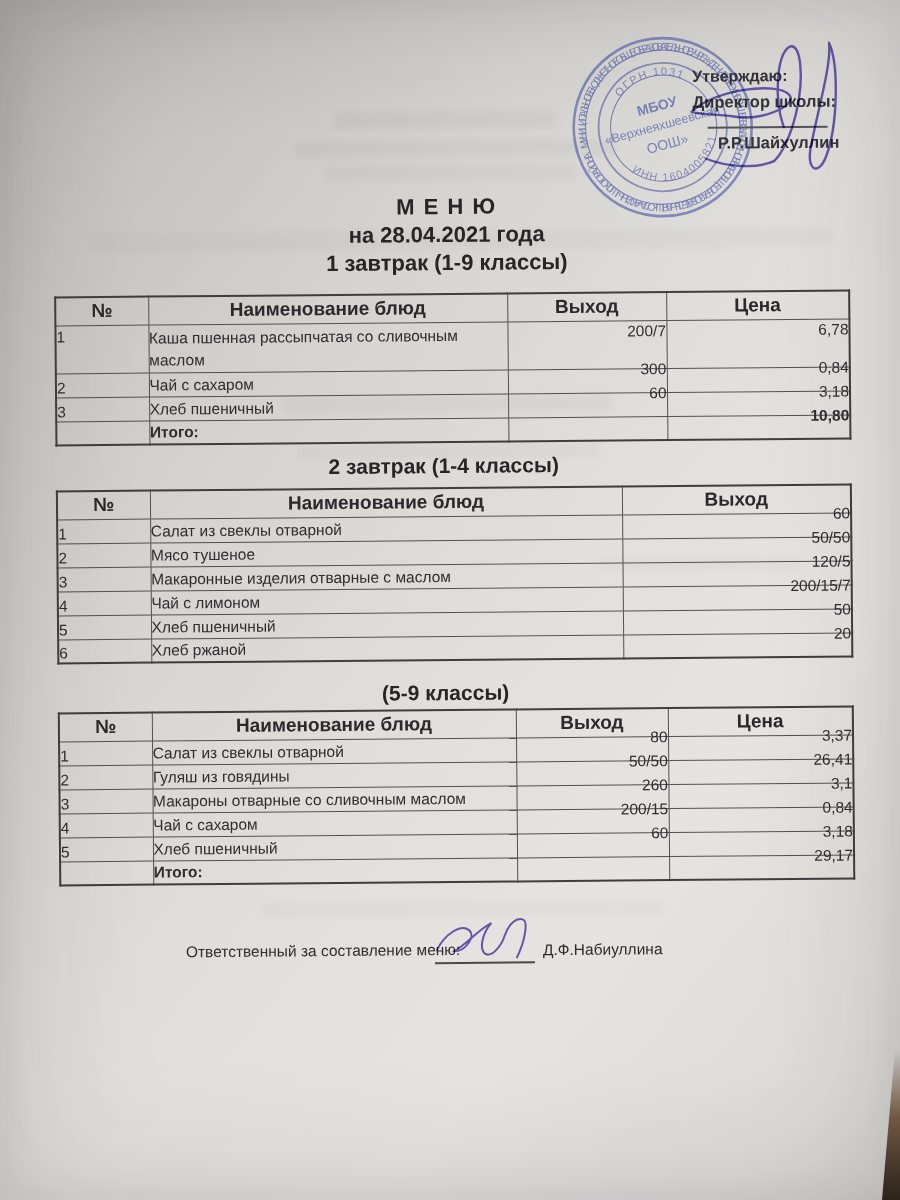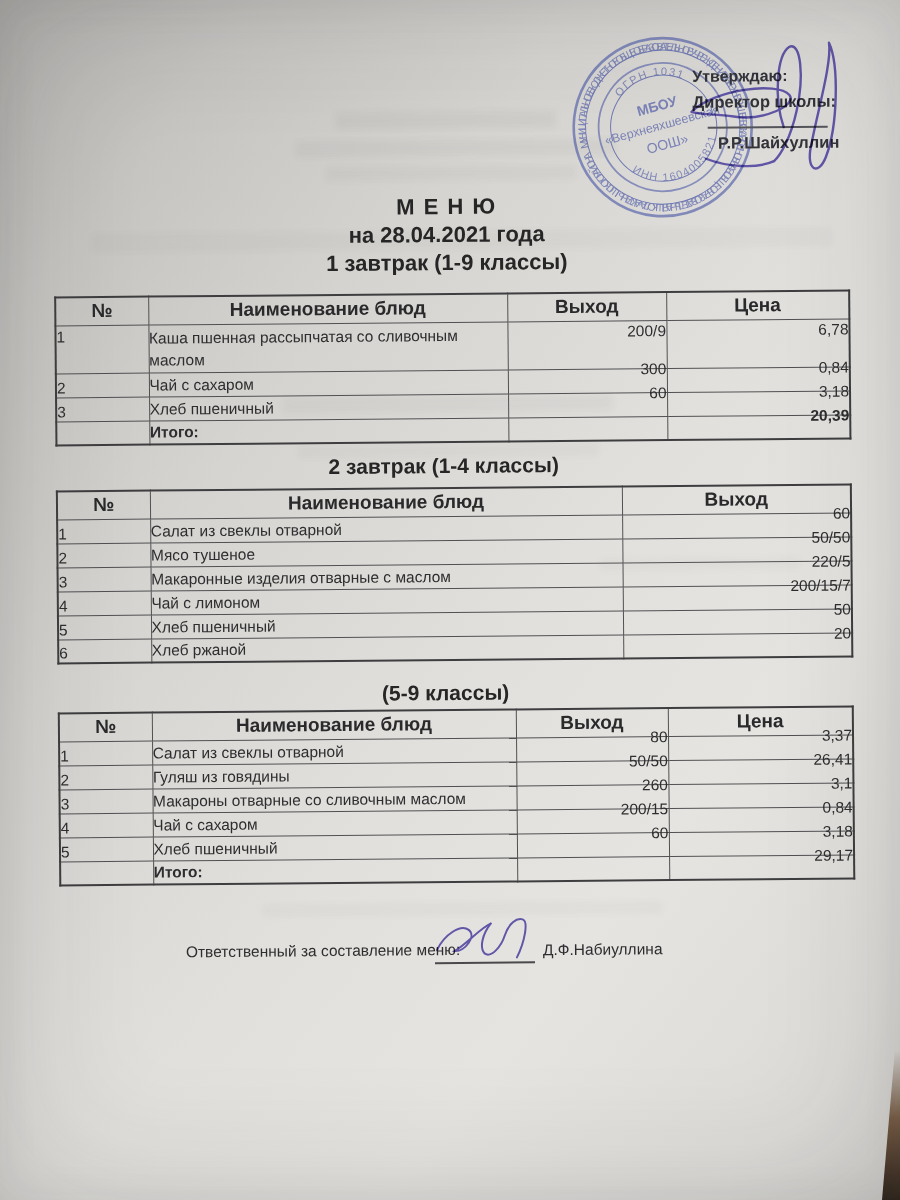--- a/index.html
+++ b/index.html
@@ -129,40 +129,40 @@
       <tbody>
           <tr style="height:28px">
         <th>№</th>
         <th>Наименование блюд</th>
         <th>Выход</th>
         <th>Цена</th>
       </tr>
       <tr style="height:48px">
         <td class="c-num" style="vertical-align:top;padding-top:2px;">1</td>
         <td class="c-name top">Каша пшенная рассыпчатая со сливочным маслом</td>
-        <td class="c-val"><span class="v low">200/9</span></td>
+        <td class="c-val"><span class="v low">200/7</span></td>
         <td class="c-val"><span class="v low">6,78</span></td>
       </tr>
       <tr style="height:24px">
         <td class="c-num">2</td>
         <td class="c-name">Чай с сахаром</td>
         <td class="c-val"><span class="v">300</span></td>
         <td class="c-val"><span class="v">0,84</span></td>
       </tr>
       <tr style="height:24px">
         <td class="c-num">3</td>
         <td class="c-name">Хлеб пшеничный</td>
         <td class="c-val"><span class="v">60</span></td>
         <td class="c-val"><span class="v">3,18</span></td>
       </tr>
       <tr style="height:24px">
         <td class="c-num"></td>
         <td class="c-name bold">Итого:</td>
         <td class="c-val"></td>
-        <td class="c-val bold"><span class="v">20,39</span></td>
+        <td class="c-val bold"><span class="v">10,80</span></td>
       </tr>
     </tbody>
       </table>
 
     <div class="tbl-heading head-2">2 завтрак (1-4 классы)</div>
 
     <table class="menu t2">
       <colgroup>
           <col style="width:93px">
           <col style="width:472px">
@@ -180,21 +180,21 @@
         <td class="c-val"><span class="v">60</span></td>
       </tr>
       <tr style="height:24px">
         <td class="c-num">2</td>
         <td class="c-name">Мясо тушеное</td>
         <td class="c-val"><span class="v">50/50</span></td>
       </tr>
       <tr style="height:24px">
         <td class="c-num">3</td>
         <td class="c-name">Макаронные изделия отварные с маслом</td>
-        <td class="c-val"><span class="v">220/5</span></td>
+        <td class="c-val"><span class="v">120/5</span></td>
       </tr>
       <tr style="height:24px">
         <td class="c-num">4</td>
         <td class="c-name">Чай с лимоном</td>
         <td class="c-val"><span class="v">200/15/7</span></td>
       </tr>
       <tr style="height:24px">
         <td class="c-num">5</td>
         <td class="c-name">Хлеб пшеничный</td>
         <td class="c-val"><span class="v">50</span></td>

